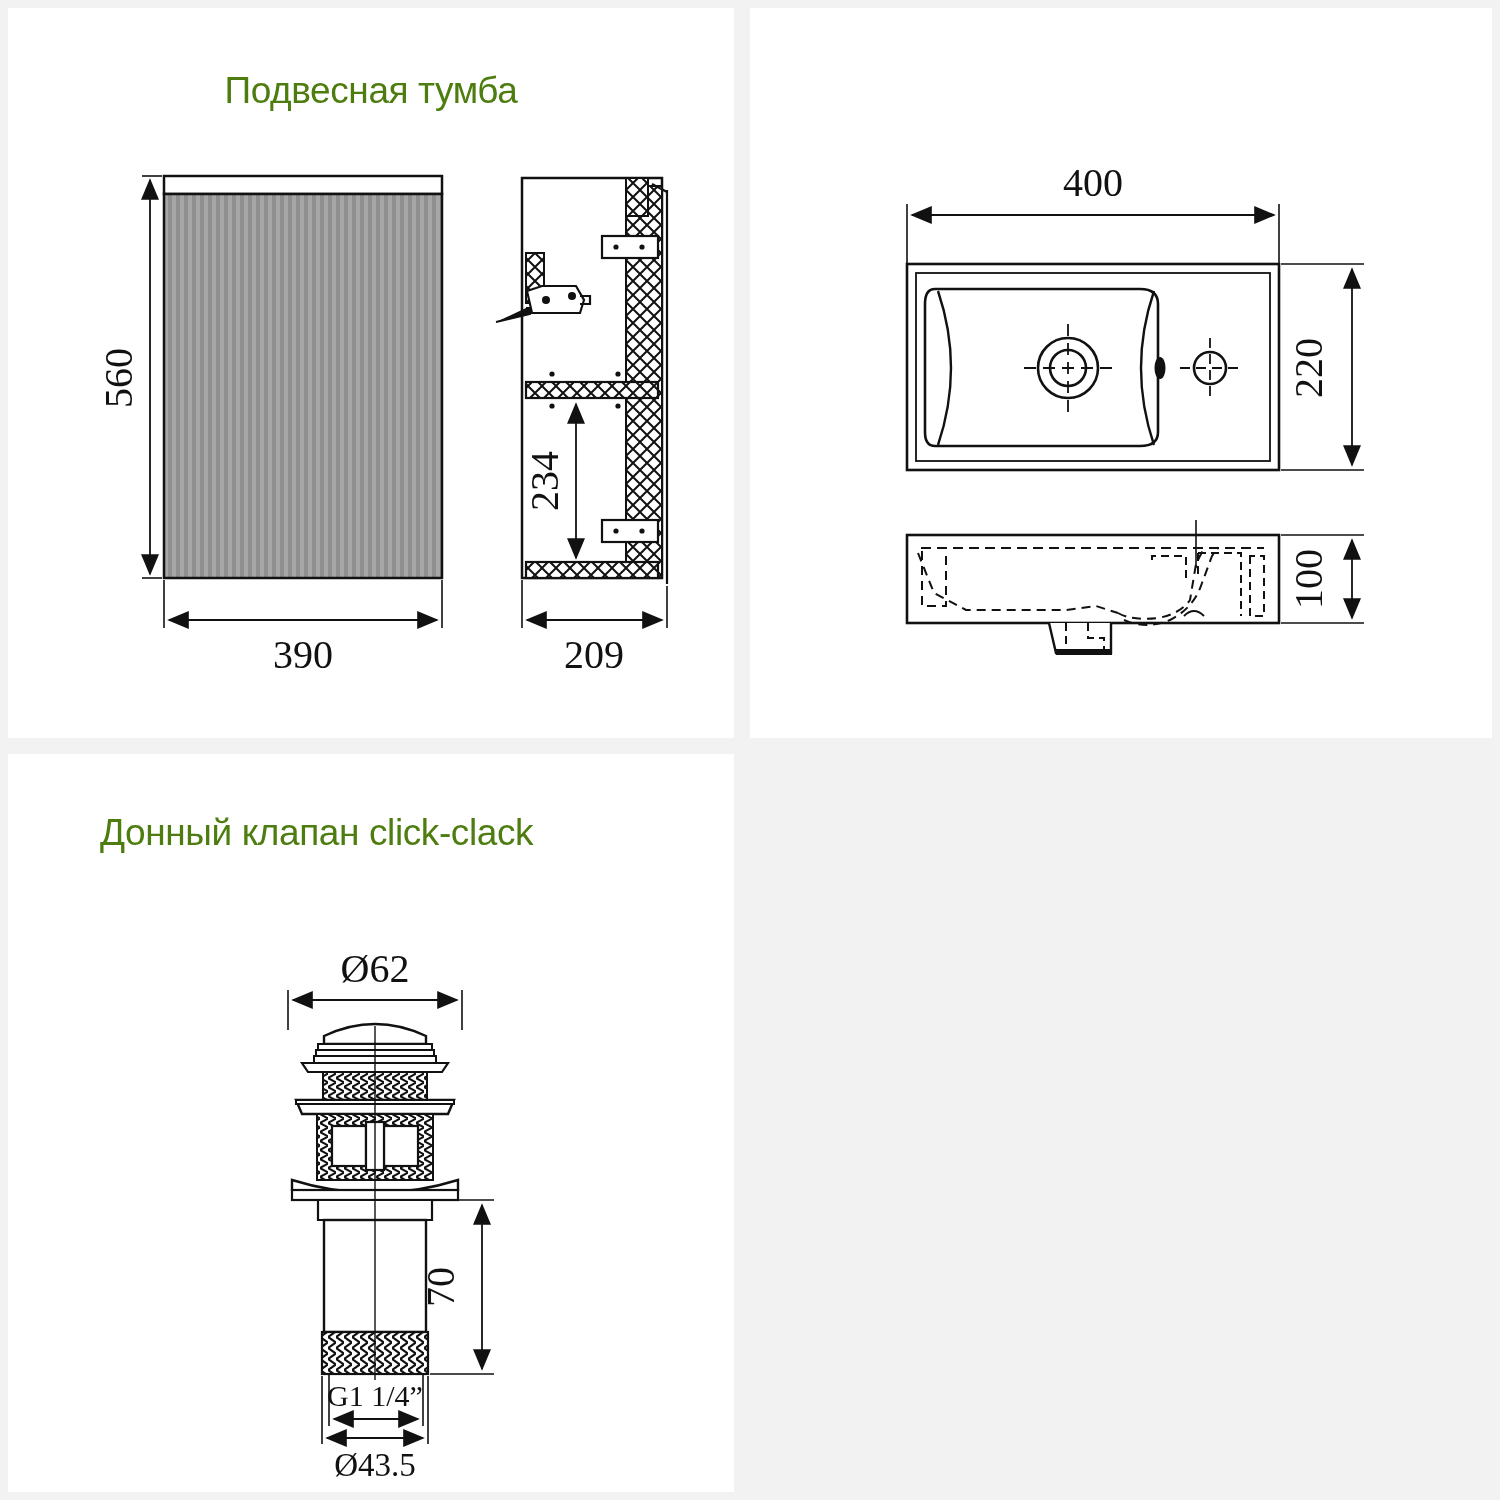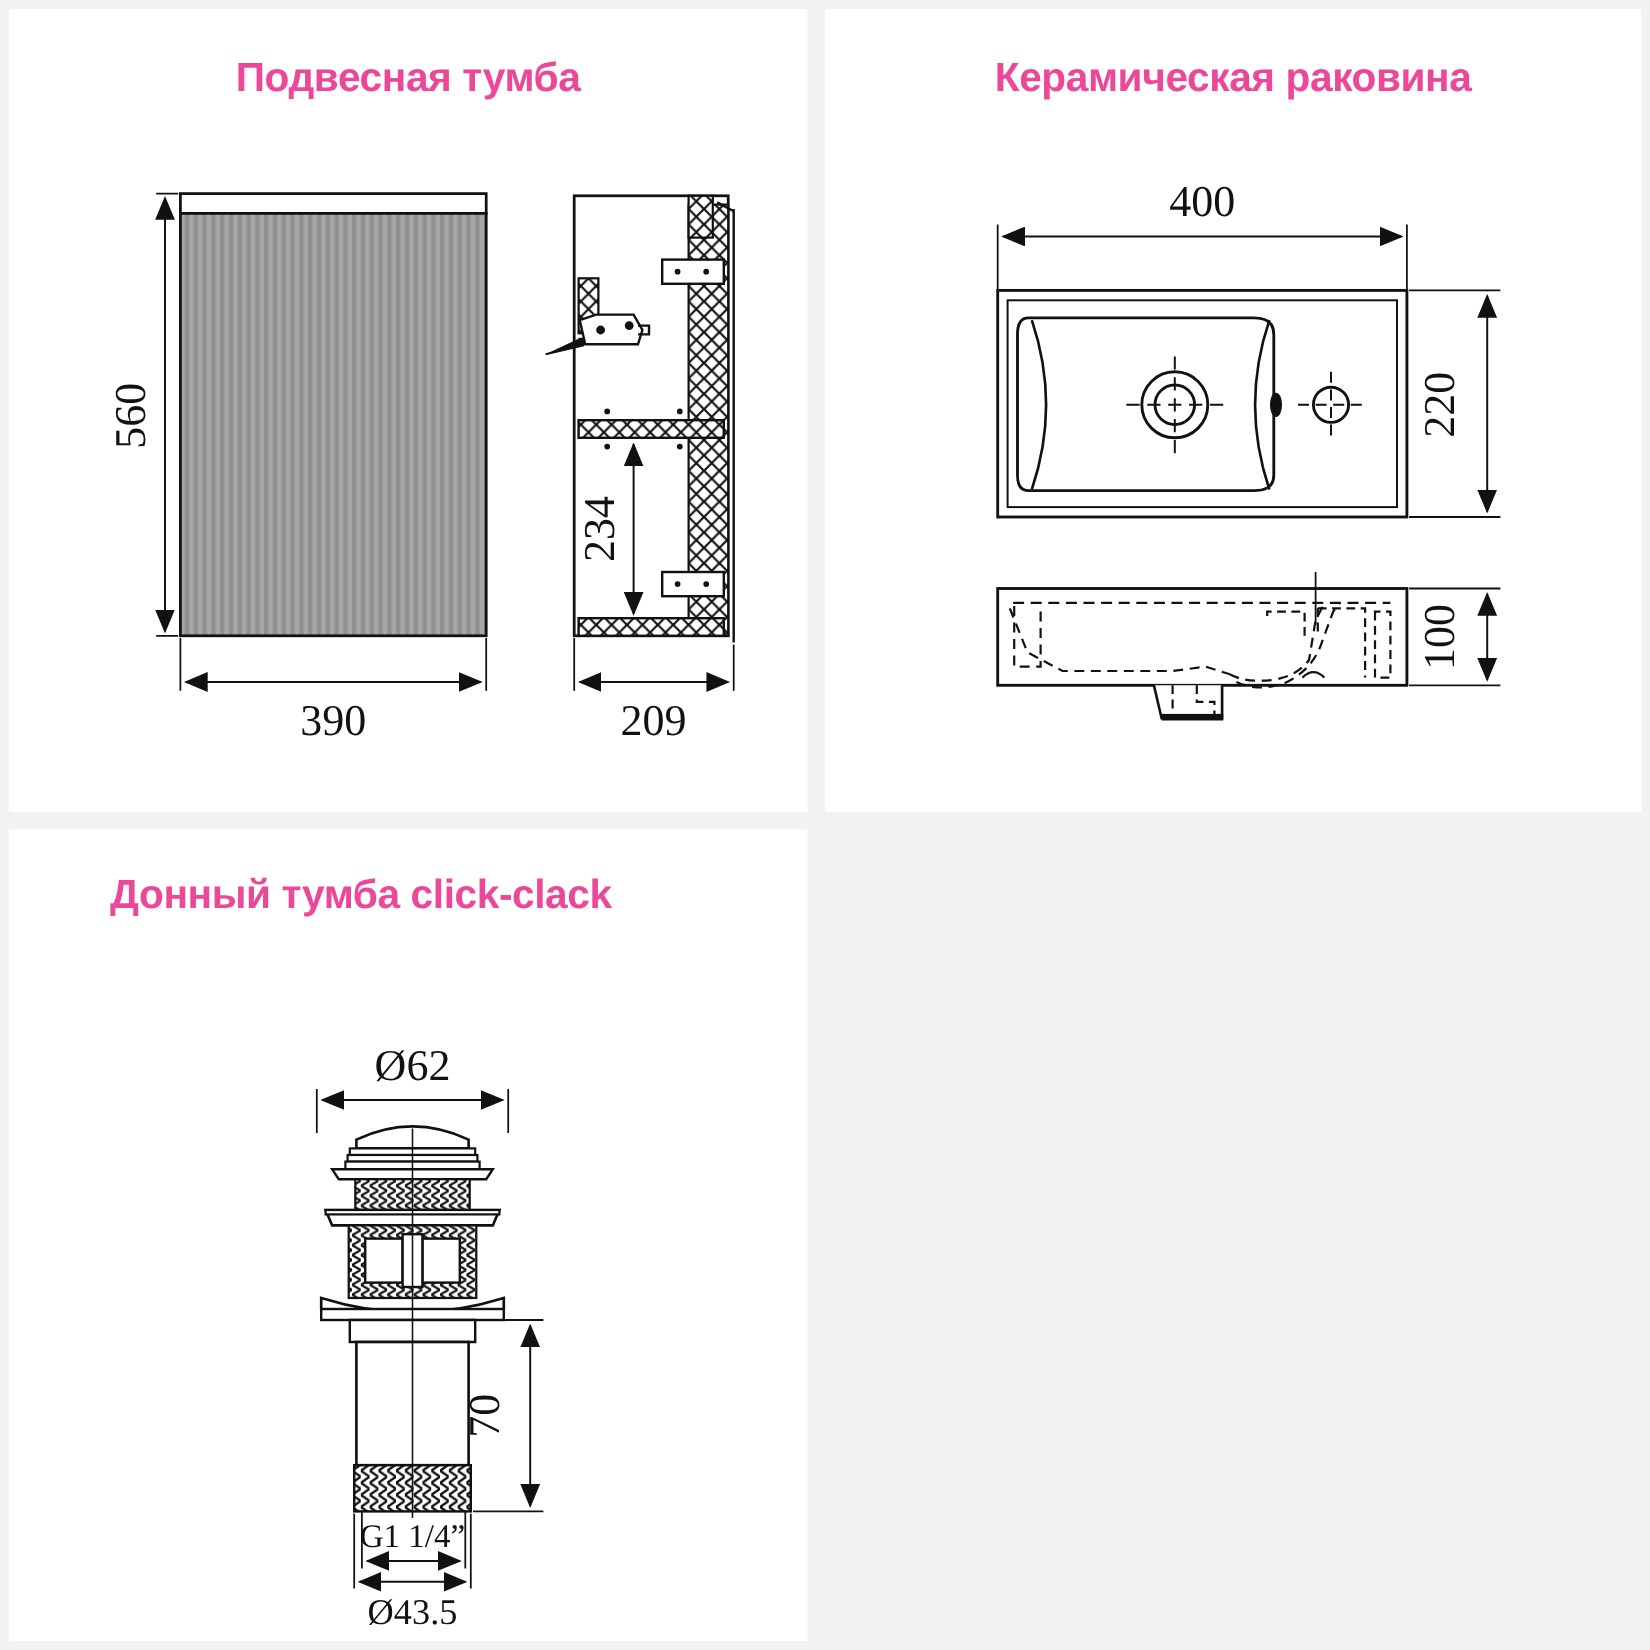--- a/index.html
+++ b/index.html
@@ -17,24 +17,25 @@
     box-sizing:border-box;
   }
   #card-cabinet{left:8px;  top:8px;   width:726px; height:730px;}
   #card-sink   {left:750px;top:8px;   width:742px; height:730px;}
   #card-valve  {left:8px;  top:754px; width:726px; height:738px;}
 
   .card-title{
     position:absolute;
     width:100%;
     text-align:center;
-    font-weight:700;
-    color:#ec4899;
+    font-weight:400;
+    color:#4d7c0f;
     letter-spacing:-0.4px;
     white-space:nowrap;
+    margin-top:20px;
   }
   #title-cabinet{top:42px;font-size:37px;}
   #title-sink{top:42px;font-size:37px;}
   #title-valve{top:38px;font-size:37px;text-align:left;left:92px;width:auto;}
 
   .svgwrap{position:absolute;left:16px;top:0;width:100%;height:100%;}
   svg{display:block;width:100%;height:100%;}
 
   .dimtxt{
     font-family:"Liberation Serif", serif;
@@ -134,21 +135,20 @@
 
         <line x1="498" y1="572" x2="498" y2="620" stroke="#111" stroke-width="1.6"></line>
         <line x1="643" y1="578" x2="643" y2="620" stroke="#111" stroke-width="1.6"></line>
         <line x1="503" y1="612" x2="638" y2="612" stroke="#111" stroke-width="1.8" marker-start="url(#arS)" marker-end="url(#ar)"></line>
         <text class="dimtxt" x="570" y="660" text-anchor="middle">209</text>
       </svg>
     </div>
   </div>
 
   <div class="card" id="card-sink">
-    <div class="card-title" id="title-sink">Керамическая раковина</div>
 
     <div class="svgwrap">
       <svg viewBox="0 0 742 730" preserveAspectRatio="none">
         <defs>
           <marker id="ar2" markerWidth="12" markerHeight="10" refX="11" refY="5" orient="auto">
             <path d="M0 0 L12 5 L0 10 z" fill="#111"></path>
           </marker>
           <marker id="ar2S" markerWidth="12" markerHeight="10" refX="1" refY="5" orient="auto">
             <path d="M12 0 L0 5 L12 10 z" fill="#111"></path>
           </marker>
@@ -206,21 +206,21 @@
 
         <line x1="515" y1="527" x2="598" y2="527" stroke="#111" stroke-width="1.6"></line>
         <line x1="515" y1="615" x2="598" y2="615" stroke="#111" stroke-width="1.6"></line>
         <line x1="586" y1="532" x2="586" y2="610" stroke="#111" stroke-width="1.8" marker-start="url(#ar2S)" marker-end="url(#ar2)"></line>
         <text class="dimtxt" x="556" y="571" transform="rotate(-90 556 571)" text-anchor="middle">100</text>
       </svg>
     </div>
   </div>
 
   <div class="card" id="card-valve">
-    <div class="card-title" id="title-valve">Донный тумба click-clack</div>
+    <div class="card-title" id="title-valve">Донный клапан click-clack</div>
 
     <div class="svgwrap">
       <svg viewBox="0 0 726 738" preserveAspectRatio="none">
         <defs>
           <marker id="ar3" markerWidth="12" markerHeight="10" refX="11" refY="5" orient="auto">
             <path d="M0 0 L12 5 L0 10 z" fill="#111"></path>
           </marker>
           <marker id="ar3S" markerWidth="12" markerHeight="10" refX="1" refY="5" orient="auto">
             <path d="M12 0 L0 5 L12 10 z" fill="#111"></path>
           </marker>

